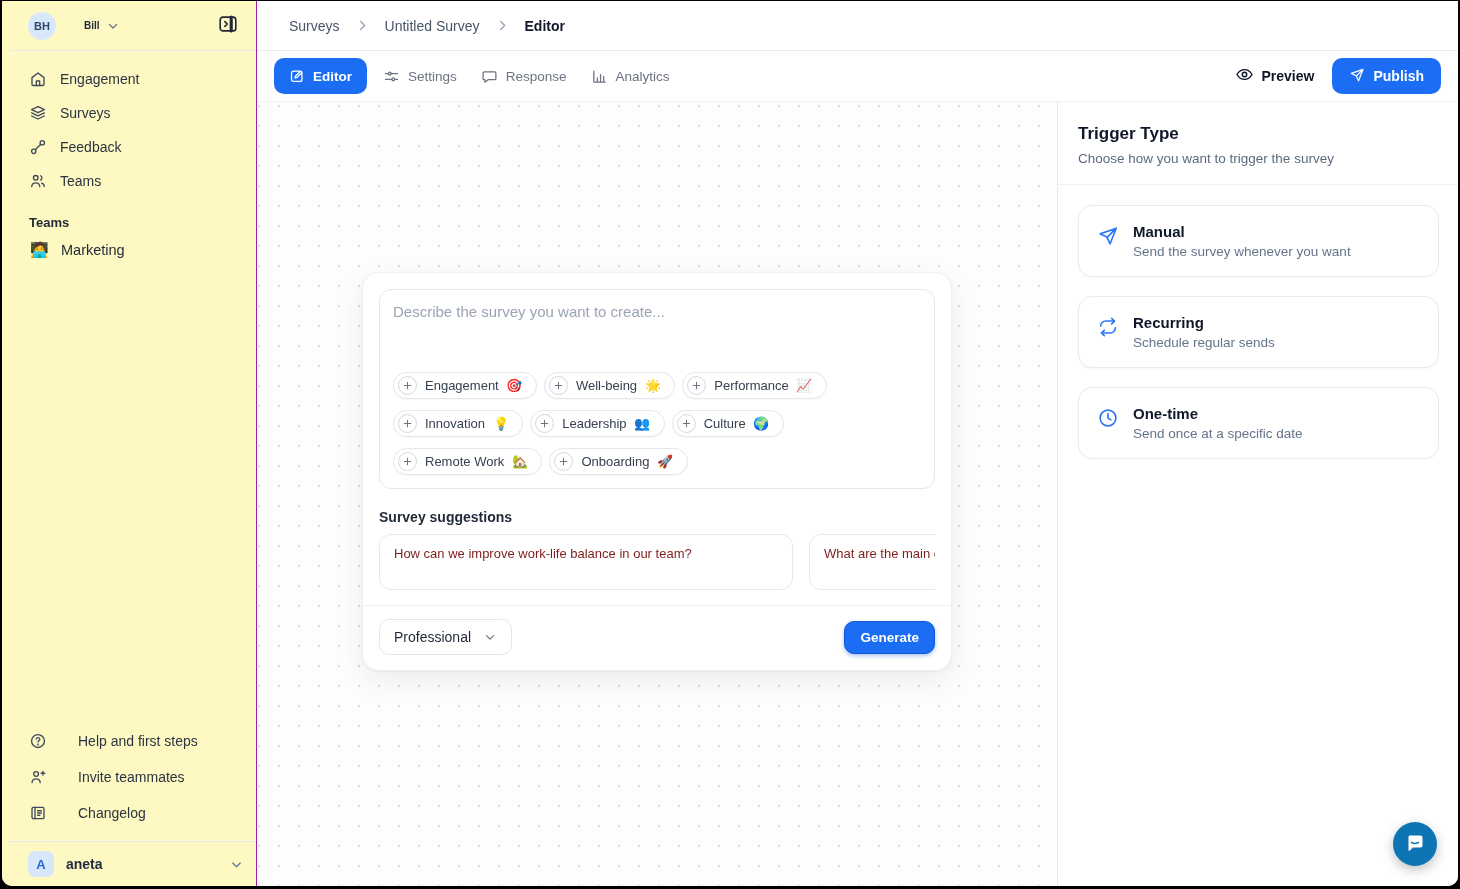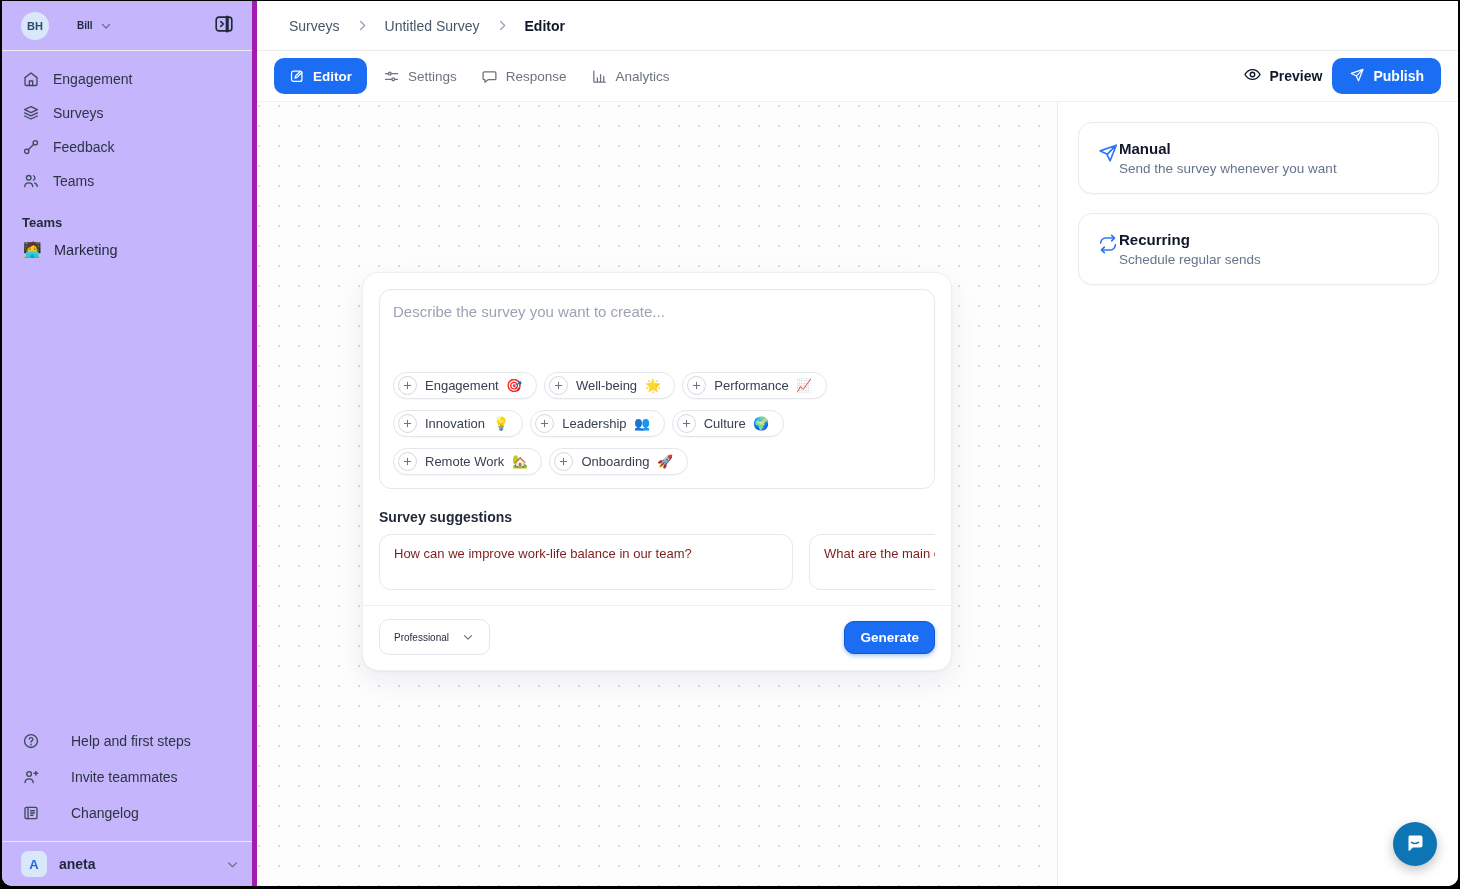--- a/index.html
+++ b/index.html
@@ -1,20 +1,20 @@
 <!DOCTYPE html>
 <html><head>
 <meta charset="utf-8">
 <style>
   * { margin:0; padding:0; box-sizing:border-box; }
   html,body { width:1460px; height:889px; background:#000; font-family:"Liberation Sans","DejaVu Sans",sans-serif; overflow:hidden; }
   .app { position:absolute; top:1px; left:2px; right:2px; bottom:3px; background:#fff; border-radius:0 0 10px 10px; overflow:hidden; display:flex; }
 
   
-  .sidebar { width:255px; flex:0 0 255px; background:#c4b5fd; border-right:5px solid #a21caf; display:flex; flex-direction:column; }
+  .sidebar { width:255px; flex:0 0 255px; background:#fef9c3; border-right:1px solid #a21caf; display:flex; flex-direction:column;padding-left:7px; }
   .sb-header { height:50px; flex:0 0 50px; display:flex; align-items:center; padding:0 12px 0 19px; border-bottom:1px solid #e9ebef; }
   .ws-avatar { width:28px; height:28px; border-radius:50%; background:#d9e7fb; color:#2c4a6e; font-size:11px; font-weight:700; display:flex; align-items:center; justify-content:center; }
   .ws-name { margin-left:28px; font-size:10px; font-weight:700; color:#1e293b; }
   .sb-header .chev { margin-left:6px; color:#64748b; display:flex; }
   .sb-toggle { margin-left:auto; width:32px; height:32px; border:none; background:transparent; color:#1f2937; display:flex; align-items:center; justify-content:center; cursor:pointer; border-radius:8px; }
   .sb-nav { padding:11px 0 0; }
   .sb-item { height:34px; display:flex; align-items:center; gap:13px; padding:0 20px; font-size:14px; color:#2b3440; cursor:pointer; }
   .sb-item .ic { width:18px; height:18px; color:#3f4a5a; display:flex; align-items:center; justify-content:center; flex:0 0 18px; }
   .sb-section-title { margin-top:12px; padding:0 20px; height:24px; display:flex; align-items:center; font-size:13px; font-weight:700; color:#1f2937; }
   .sb-team { height:32px; display:flex; align-items:center; gap:11px; padding:0 21px; font-size:14.5px; color:#1f2937; cursor:pointer; }
@@ -32,21 +32,21 @@
   .main { flex:1; display:flex; flex-direction:column; min-width:0; }
   .breadcrumb-bar { height:50px; flex:0 0 50px; display:flex; align-items:center; gap:15px; padding:0 32px; border-bottom:1px solid #e9ebef; background:#fff; }
   .bc-item { font-size:14px; color:#475569; cursor:pointer; }
   .bc-item.current { font-weight:700; color:#0f172a; cursor:default; }
   .bc-sep { color:#94a3b8; display:flex; }
 
   .toolbar { height:51px; flex:0 0 51px; display:flex; align-items:center; padding:0 17px; background:#fff; border-bottom:1px solid #eef0f3; }
   .tab { display:flex; align-items:center; gap:8px; font-size:13.5px; color:#6b7280; background:none; border:none; padding:0 12px; height:36px; cursor:pointer; font-family:inherit; }
   .tab .ic { display:flex; }
   .tab.active { background:#1b6ef3; color:#fff; border-radius:10px; font-weight:700; padding:0 15px; margin-right:4px; }
-  .toolbar-right { margin-left:auto; display:flex; align-items:center; gap:10px; }
+  .toolbar-right { margin-left:auto; display:flex; align-items:center; gap:18px; }
   .preview-btn { display:flex; align-items:center; gap:8px; background:none; border:none; font-size:14px; font-weight:600; color:#0f172a; cursor:pointer; font-family:inherit; }
   .publish-btn { display:flex; align-items:center; gap:8px; background:#1b6ef3; color:#fff; border:none; border-radius:10px; height:36px; padding:0 17px; font-size:14px; font-weight:700; cursor:pointer; font-family:inherit; }
 
   .content { flex:1; display:flex; min-height:0; }
 
   
   .canvas { flex:1; position:relative; background-color:#fdfdfe; background-image:radial-gradient(circle,#d9dbdf 1.2px,transparent 1.3px); background-size:20px 20px; background-position:12px 14px; display:flex; justify-content:center; align-items:flex-start; padding-top:170px; min-width:0; }
 
   .composer { width:590px; background:#fff; border:1px solid #eef0f3; border-radius:16px; box-shadow:0 1px 2px rgba(16,24,40,.05), 0 10px 28px rgba(16,24,40,.07); }
   .prompt-box { margin:16px 16px 0; border:1px solid #e4e7ec; border-radius:12px; height:200px; padding:13px; display:flex; flex-direction:column; cursor:text; }
@@ -54,31 +54,31 @@
   .prompt-box textarea::placeholder { color:#9aa4b2; }
   .chips { display:flex; flex-wrap:wrap; gap:11px 7px; }
   .chip { display:inline-flex; align-items:center; gap:8px; border:1px solid #e3e6ea; background:#fff; border-radius:999px; padding:3px 13px 3px 4px; font-size:13px; color:#374151; cursor:pointer; box-shadow:0 1px 1px rgba(16,24,40,.03); }
   .chip .plus { width:19px; height:19px; border:1px solid #d3d8de; border-radius:50%; color:#6b7280; display:flex; align-items:center; justify-content:center; flex:0 0 19px; }
   .chip .emoji { font-size:13px; line-height:1; }
 
   .sugg-title { margin:20px 16px 0; font-size:14px; font-weight:700; color:#1f2937; }
   .sugg-row { margin:9px 16px 0; display:flex; gap:16px; overflow:hidden; }
   .sugg-card { flex:0 0 414px; width:414px; height:56px; border:1px solid #e5e8ee; border-radius:12px; padding:11px 14px; font-size:13px; color:#7f1d1d; white-space:nowrap; cursor:pointer; background:#fff; }
   .composer-footer { margin-top:15px; border-top:1px solid #edeff2; padding:13px 16px 15px; display:flex; align-items:center; justify-content:space-between; }
-  .tone-select { display:inline-flex; align-items:center; gap:12px; height:36px; padding:0 14px; border:1px solid #e2e6ea; border-radius:10px; background:#fff; font-size:10px; color:#1f2937; cursor:pointer; font-family:inherit; }
+  .tone-select { display:inline-flex; align-items:center; gap:12px; height:36px; padding:0 14px; border:1px solid #e2e6ea; border-radius:10px; background:#fff; font-size:14px; color:#1f2937; cursor:pointer; font-family:inherit; }
   .tone-select .chev { color:#6b7280; display:flex; }
   .generate-btn { height:33px; padding:0 15px; background:#1b6ef3; border:1px solid #1058d8; border-radius:10px; color:#fff; font-size:13.5px; font-weight:700; cursor:pointer; font-family:inherit; box-shadow:0 2px 4px rgba(16,88,216,.35); }
 
   
   .trigger-panel { width:401px; flex:0 0 401px; background:#fff; border-left:1px solid #e9ebef; }
   .tp-header { padding:22px 20px 18px; border-bottom:1px solid #edf0f4; }
   .tp-title { font-size:17px; font-weight:700; color:#0f172a; }
   .tp-sub { margin-top:7px; font-size:13.5px; color:#5b6b7f; }
   .tp-cards { padding:20px 19px 0 20px; display:flex; flex-direction:column; gap:19px; }
-  .trigger-card { border:1px solid #e7eaf0; border-radius:14px; padding:17px 18px; display:flex; align-items:flex-start; cursor:pointer; background:#fff; box-shadow:0 1px 2px rgba(16,24,40,.03); }
+  .trigger-card { border:1px solid #e7eaf0; border-radius:14px; padding:17px 18px; display:flex; gap:14px; align-items:flex-start; cursor:pointer; background:#fff; box-shadow:0 1px 2px rgba(16,24,40,.03); }
   .trigger-card .ic { color:#2d77f6; flex:0 0 22px; margin-top:2px; display:flex; }
   .tc-title { font-size:15px; font-weight:700; color:#0f172a; }
   .tc-desc { margin-top:4px; font-size:13.5px; color:#64748b; }
 
   
   .chat-fab { position:absolute; right:21px; bottom:20px; width:44px; height:44px; border-radius:50%; background:#0e75b5; border:none; cursor:pointer; display:flex; align-items:center; justify-content:center; box-shadow:0 4px 12px rgba(0,0,0,.25); }
 </style>
 </head>
 <body>
 
@@ -375,20 +375,24 @@
                   </svg>
               </span>
             </button>
             <button class="generate-btn">Generate</button>
           </div>
 
         </div>
       </div>
 
       <aside class="trigger-panel">
+        <div class="tp-header">
+          <div class="tp-title">Trigger Type</div>
+          <div class="tp-sub">Choose how you want to trigger the survey</div>
+        </div>
         <div class="tp-cards">
           <div class="trigger-card">
             <span class="ic">
               <svg width="22" height="22" viewBox="0 0 24 24" fill="none" stroke="currentColor" stroke-width="1.8" stroke-linecap="round" stroke-linejoin="round">
                   <path d="M21 3.5L10.8 13.7M21 3.5l-6.7 17-3.5-7.3L3.5 9.7z"></path>
                 </svg>
             </span>
             <div>
               <div class="tc-title">Manual</div>
               <div class="tc-desc">Send the survey whenever you want</div>
@@ -401,20 +405,32 @@
                   <path d="M16 2.5l3 3-3 3"></path>
                   <path d="M20 13a5.5 5.5 0 0 1-5.5 5.5H5"></path>
                   <path d="M8 15.5l-3 3 3 3"></path>
                 </svg>
             </span>
             <div>
               <div class="tc-title">Recurring</div>
               <div class="tc-desc">Schedule regular sends</div>
             </div>
           </div>
+          <div class="trigger-card">
+            <span class="ic">
+              <svg width="22" height="22" viewBox="0 0 24 24" fill="none" stroke="currentColor" stroke-width="1.8" stroke-linecap="round" stroke-linejoin="round">
+                  <circle cx="12" cy="12" r="8.6"></circle>
+                  <path d="M12 7.2V12l3.1 2"></path>
+                </svg>
+            </span>
+            <div>
+              <div class="tc-title">One-time</div>
+              <div class="tc-desc">Send once at a specific date</div>
+            </div>
+          </div>
         </div>
       </aside>
 
     </div>
   </div>
 
   <button class="chat-fab">
     <span>
       <svg width="24" height="24" viewBox="0 0 24 24">
           <path fill="#ffffff" d="M6.5 4.5h11a2 2 0 0 1 2 2v8a2 2 0 0 1-2 2H9.8L6.9 19.6c-.6.5-1.4.1-1.4-.7V6.5a2 2 0 0 1 1-1.9z"></path>

